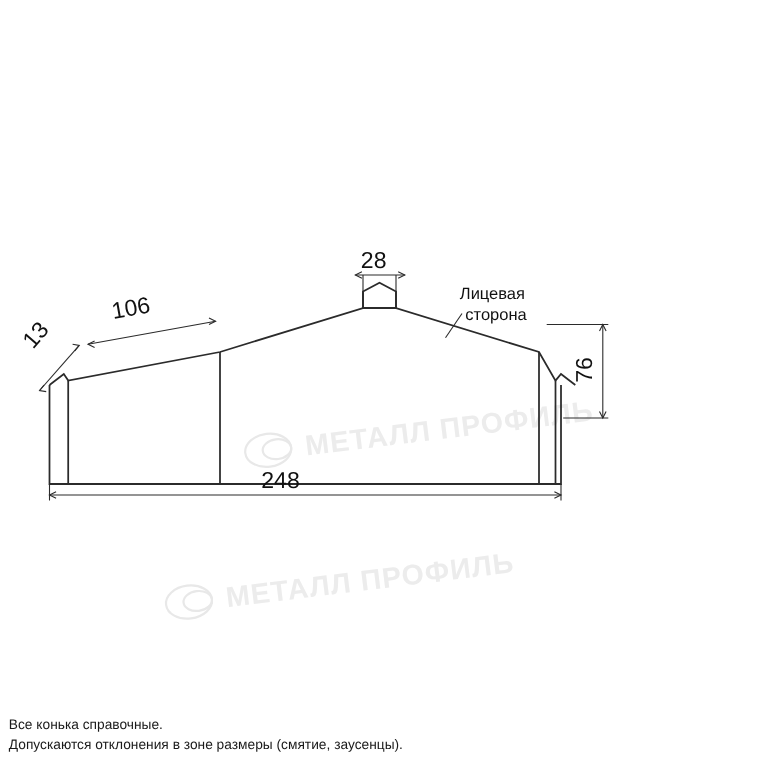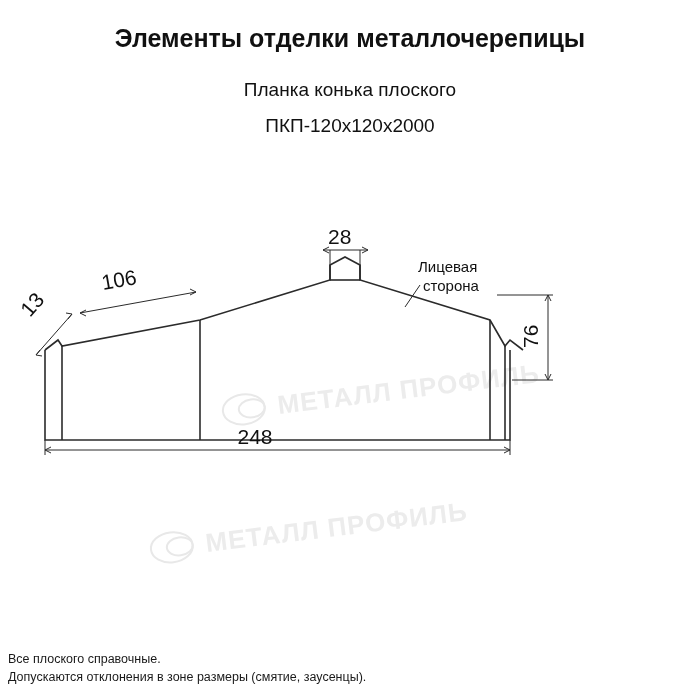--- a/index.html
+++ b/index.html
@@ -99,25 +99,20 @@
     fill: #111111;
     font-family: "Liberation Sans", sans-serif;
     font-size: 15px;
   }
 </style>
 </head>
 <body>
 
 <div class="page">
 
-  <div class="header">
-    <div class="title-main">Элементы отделки металлочерепицы</div>
-    <div class="title-sub">Планка конька плоского</div>
-    <div class="title-code">ПКП-120х120х2000</div>
-  </div>
 
   <div class="drawing">
     <svg width="700" height="420" viewBox="0 0 700 420" xmlns="http://www.w3.org/2000/svg">
 
       <g opacity="1">
         <g transform="translate(222,262) rotate(-7)">
           <ellipse class="wm" cx="22" cy="0" rx="21" ry="15"></ellipse>
           <ellipse class="wm" cx="30" cy="0" rx="13" ry="9"></ellipse>
           <text class="wmtext" x="56" y="9">МЕТАЛЛ ПРОФИЛЬ</text>
         </g>
@@ -186,17 +181,17 @@
         <path class="dim" d="M 504,297 L 510,300 L 504,303"></path>
         <path class="dim" d="M 45,290 L 45,305"></path>
         <path class="dim" d="M 510,290 L 510,305"></path>
         <text class="dimtext" x="255" y="294" text-anchor="middle">248</text>
       </g>
 
     </svg>
   </div>
 
   <div class="footer">
-    <div>Все плоского справочные.</div>
+    <div>Все конька справочные.</div>
     <div>Допускаются отклонения в зоне размеры (смятие, заусенцы).</div>
   </div>
 
 </div>
 
 </body></html>

